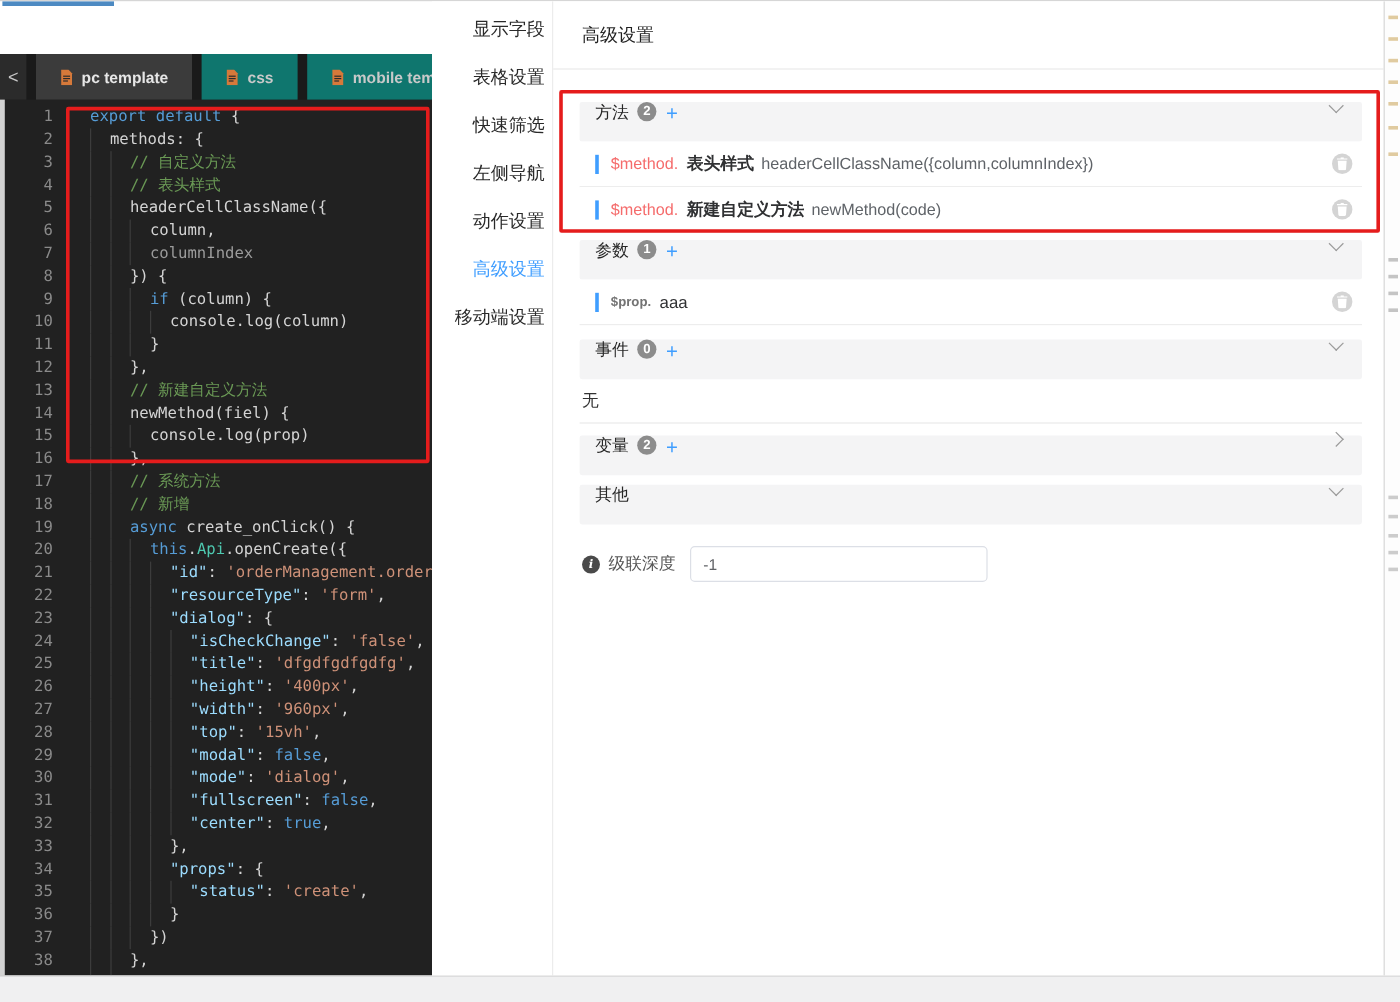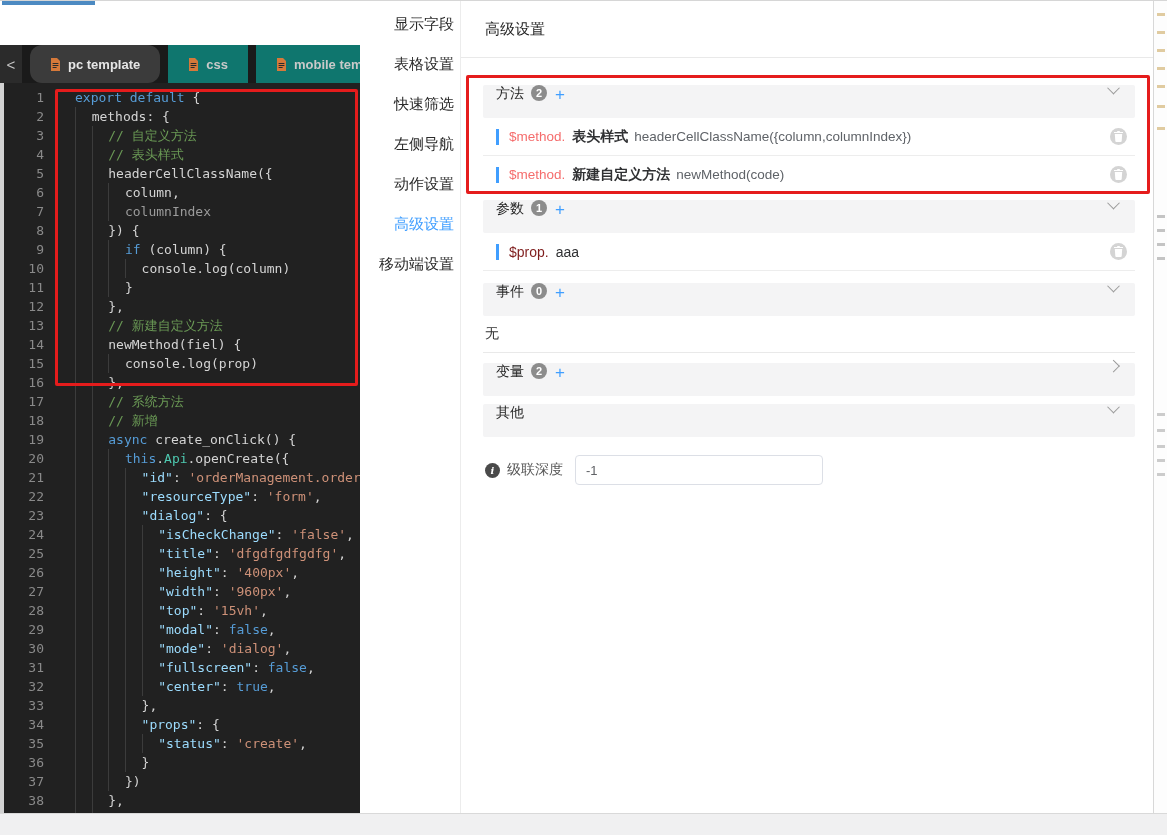--- a/index.html
+++ b/index.html
@@ -9,21 +9,21 @@
   
   .progress{position:absolute;left:2px;top:0;width:93px;height:4px;background:#4d8ac2;z-index:60;}
 
   
   .editor{position:absolute;left:0;top:44px;width:360px;height:768px;background:#212121;overflow:hidden;}
   .tabbar{position:absolute;left:0;top:0;width:100%;height:38px;background:#1a1a1a;display:flex;align-items:stretch;}
   .tab-scroll{width:22px;flex:none;background:#2b2b2b;color:#c8c8c8;display:flex;align-items:center;
               justify-content:center;font-size:15px;cursor:pointer;}
   .tab{height:38px;margin-left:8px;padding:0 20px;background:#0f766e;display:flex;align-items:center;gap:7px;
        color:#c9c9c9;font-size:13px;font-weight:700;cursor:pointer;flex:none;white-space:nowrap;}
-  .tab.active{background:#3b3b3b;color:#e6e6e6;border-radius:12px;}
+  .tab.active{background:#3b3b3b;color:#e6e6e6;}
   .ficon{display:flex;align-items:center;}
   .code{position:absolute;left:0;top:38px;width:100%;height:730px;overflow:hidden;
         font-family:"DejaVu Sans Mono",monospace;font-size:13px;line-height:19px;padding-top:5px;box-sizing:border-box;}
   .ln{display:flex;height:19px;white-space:pre;}
   .gut{width:44px;flex:none;text-align:right;color:#8a8a8a;}
   .txt{margin-left:31px;}
   .iu{display:inline-block;width:2ch;height:19px;border-left:1px solid #3c3c3c;vertical-align:top;}
   .k{color:#569cd6;} .id{color:#d4d4d4;} .cm{color:#6a9955;} .str{color:#ce9178;}
   .key{color:#9cdcfe;} .teal{color:#4ec9b0;} .dim{color:#9b9b9b;}
   .left-strip{position:absolute;left:0;top:82px;width:4px;height:730px;background:#d2d2d2;}
@@ -45,21 +45,21 @@
   .badge{width:16px;height:16px;border-radius:50%;background:#8c8c8c;color:#fff;font-size:11px;font-weight:700;
          display:flex;align-items:center;justify-content:center;margin-left:7px;}
   .plus{color:#409eff;font-size:17px;margin-left:8px;}
   .chev{margin-left:auto;margin-right:4px;width:8px;height:8px;border-right:1.5px solid #9a9a9a;
         border-bottom:1.5px solid #9a9a9a;transform:rotate(45deg) translate(-1px,-1px);}
   .chev.right{transform:rotate(-45deg) translate(1px,-1px);}
   .row{height:38px;display:flex;align-items:center;border-bottom:1px solid #ededed;
        padding:0 8px 0 13px;box-sizing:border-box;background:#fff;cursor:pointer;}
   .vbar{width:3px;height:16px;background:#409eff;margin-right:10px;flex:none;}
   .tag-m{color:#f56c6c;font-size:13.5px;}
-  .tag-p{color:#7f1d1d;font-size:14px;font-weight:400;}
+  .tag-p{color:#737373;font-size:11px;font-weight:700;}
   .m-name{color:#303133;font-weight:700;font-size:14px;margin:0 6px 0 7px;}
   .m-sig{color:#5f6368;font-size:13.5px;}
   .trash{margin-left:auto;width:17px;height:17px;border-radius:50%;background:#d4d4d4;flex:none;
          display:flex;align-items:center;justify-content:center;cursor:pointer;}
   .empty-block{height:37px;display:flex;align-items:center;padding:0 2px;font-size:14px;color:#333;
                border-bottom:1px solid #e9e9e9;box-sizing:border-box;}
   .cascade{display:flex;align-items:center;margin-top:18px;padding-left:2px;}
   .info-icon{width:15px;height:15px;border-radius:50%;background:#4a4a4a;color:#fff;flex:none;
              font:italic 700 10px "DejaVu Serif",serif;display:flex;align-items:center;justify-content:center;margin-right:7px;}
   .cascade-label{font-size:14px;color:#555;margin-right:12px;}

